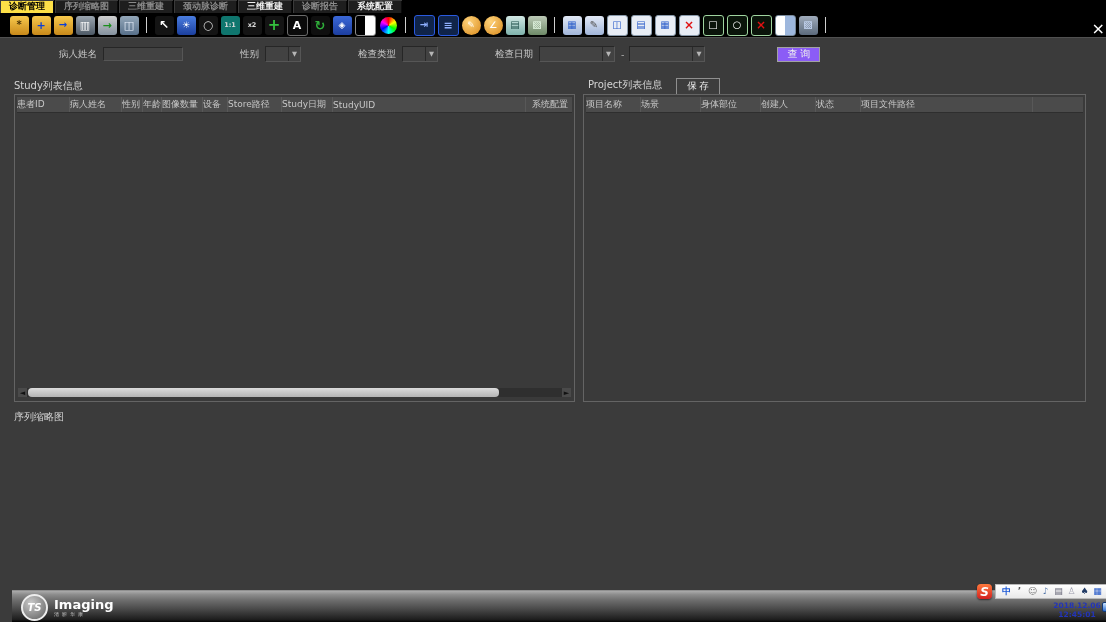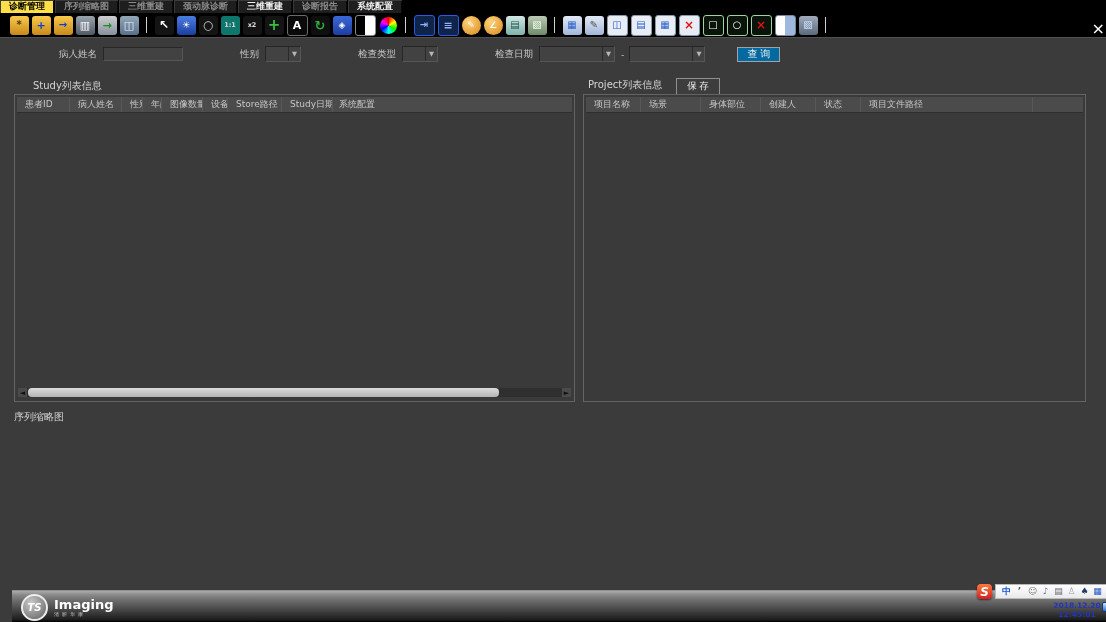--- a/index.html
+++ b/index.html
@@ -29,28 +29,28 @@
   .formrow .lbl{margin-right:6px;margin-left:45px;}
   .inp{width:74px;height:12px;background:#424242;border:1px solid #262626;border-bottom-color:#565656;border-right-color:#565656;
        color:#eee;font-size:9px;padding:0 2px;margin-right:12px;outline:none;font-family:inherit;}
   .sel{height:14px;background:#424242;border:1px solid #262626;border-bottom-color:#565656;border-right-color:#565656;
        display:flex;align-items:center;justify-content:space-between;margin-right:12px;cursor:pointer;}
   .sel .selval{font-size:9px;color:#ddd;padding-left:3px;}
   .sel .arrow{width:11px;height:100%;border-left:1px solid #2a2a2a;color:#b5b5b5;font-size:6.5px;
               display:flex;align-items:center;justify-content:center;}
   .sel.w34{width:34px;} .sel.w74{width:74px;}
   .dash{margin:0 5px 0 -6px;color:#bbb;}
-  .btn-query{width:43px;height:15px;margin-left:20px;background:#0369a1;border:1px solid #a2a2a2;
+  .btn-query{width:43px;height:15px;margin-left:60px;background:#8b5cf6;border:1px solid #a2a2a2;
              color:#efefef;font-size:10px;display:flex;align-items:center;justify-content:center;cursor:pointer;}
   
   .panel-label{position:absolute;font-size:10px;color:#d5d5d5;}
   .panel{position:absolute;background:#3a3a3a;border:1px solid #646464;box-sizing:border-box;}
   .thead{height:15px;margin:2px 2px 0 2px;background:#4b4b4b;display:flex;align-items:stretch;
          font-size:9px;color:#c6c6c6;border-bottom:1px solid #2e2e2e;}
-  .th{box-sizing:border-box;padding-left:8px;border-right:1px solid #585858;display:flex;align-items:center;white-space:nowrap;overflow:hidden;cursor:pointer;}
+  .th{box-sizing:border-box;border-right:1px solid #585858;display:flex;align-items:center;white-space:nowrap;overflow:hidden;cursor:pointer;}
   .tbody{flex:1;}
   .projrow{position:absolute;left:588px;top:78px;display:flex;align-items:flex-start;}
   .btn-save{margin-left:14px;background:#3d3d3d;border:1px solid #8f8f8f;color:#eee;font-size:9.5px;
             padding:1px 10px;cursor:pointer;}
   
   .hscroll{position:absolute;left:3px;right:3px;bottom:4px;height:9px;display:flex;align-items:center;}
   .sb-btn{width:9px;height:9px;background:#4a4a4a;color:#111;font-size:7px;display:flex;align-items:center;justify-content:center;cursor:pointer;flex:none;}
   .sb-track{flex:1;height:9px;background:#2f2f2f;position:relative;}
   .sb-thumb{position:absolute;left:1px;top:0;height:9px;width:88%;background:linear-gradient(#dcdcdc,#b4b4b4);border-radius:4px;cursor:grab;}
   
@@ -283,21 +283,21 @@
     <span class="arrow">▼</span>
   </div>
   <span class="dash">-</span>
   <div class="sel w74">
     <span class="selval"></span>
     <span class="arrow">▼</span>
   </div>
   <button class="btn-query">查 询</button>
 </div>
 
-<div class="panel-label" style="left:14px;top:79px;margin-left:19px;">Study列表信息</div>
+<div class="panel-label" style="left:14px;top:79px;">Study列表信息</div>
 <div class="panel" style="left:14px;top:94px;width:561px;height:308px;">
   <div class="thead">
 
       <div class="th" style="width:53px">
         <span>患者ID</span>
       </div>
 
       <div class="th" style="width:52px">
         <span>病人姓名</span>
       </div>
@@ -319,20 +319,23 @@
       </div>
 
       <div class="th" style="width:54px">
         <span>Store路径</span>
       </div>
 
       <div class="th" style="width:51px">
         <span>Study日期</span>
       </div>
 
+      <div class="th" style="flex:1">
+        <span>StudyUID</span>
+      </div>
 
       <div class="th" style="width:46px;justify-content:flex-end;padding-right:4px;padding-left:0;border-right:none">
         <span>系统配置</span>
       </div>
     </div>
   <div class="tbody"></div>
   <div class="hscroll">
     <div class="sb-btn">◄</div>
     <div class="sb-track">
       <div class="sb-thumb"></div>
@@ -384,21 +387,21 @@
 
 <div class="taskbar">
   <div class="logo">
     <div class="logo-circle">TS</div>
     <div class="logo-txt">
       <span class="logo-name">Imaging</span>
       <span class="logo-sub">清影华康</span>
     </div>
   </div>
   <div class="clock" style="color:#2335b8;">
-    <div>2018.12.20</div>
+    <div>2018.12.06</div>
     <div>12:45:01</div>
   </div>
   <div class="showdesk"></div>
 </div>
 
 <div class="sogou">
   <span class="traywrap" style="display:flex;align-items:center;">
 
       <span class="tri" style="background:linear-gradient(#ff7a3c,#d41f1f);color:#fff;border-radius:4px;width:15px;height:15px;font-size:12px;font-style:italic;margin-right:3px;box-shadow:0 1px 2px rgba(0,0,0,.6)">
         <span>S</span>

